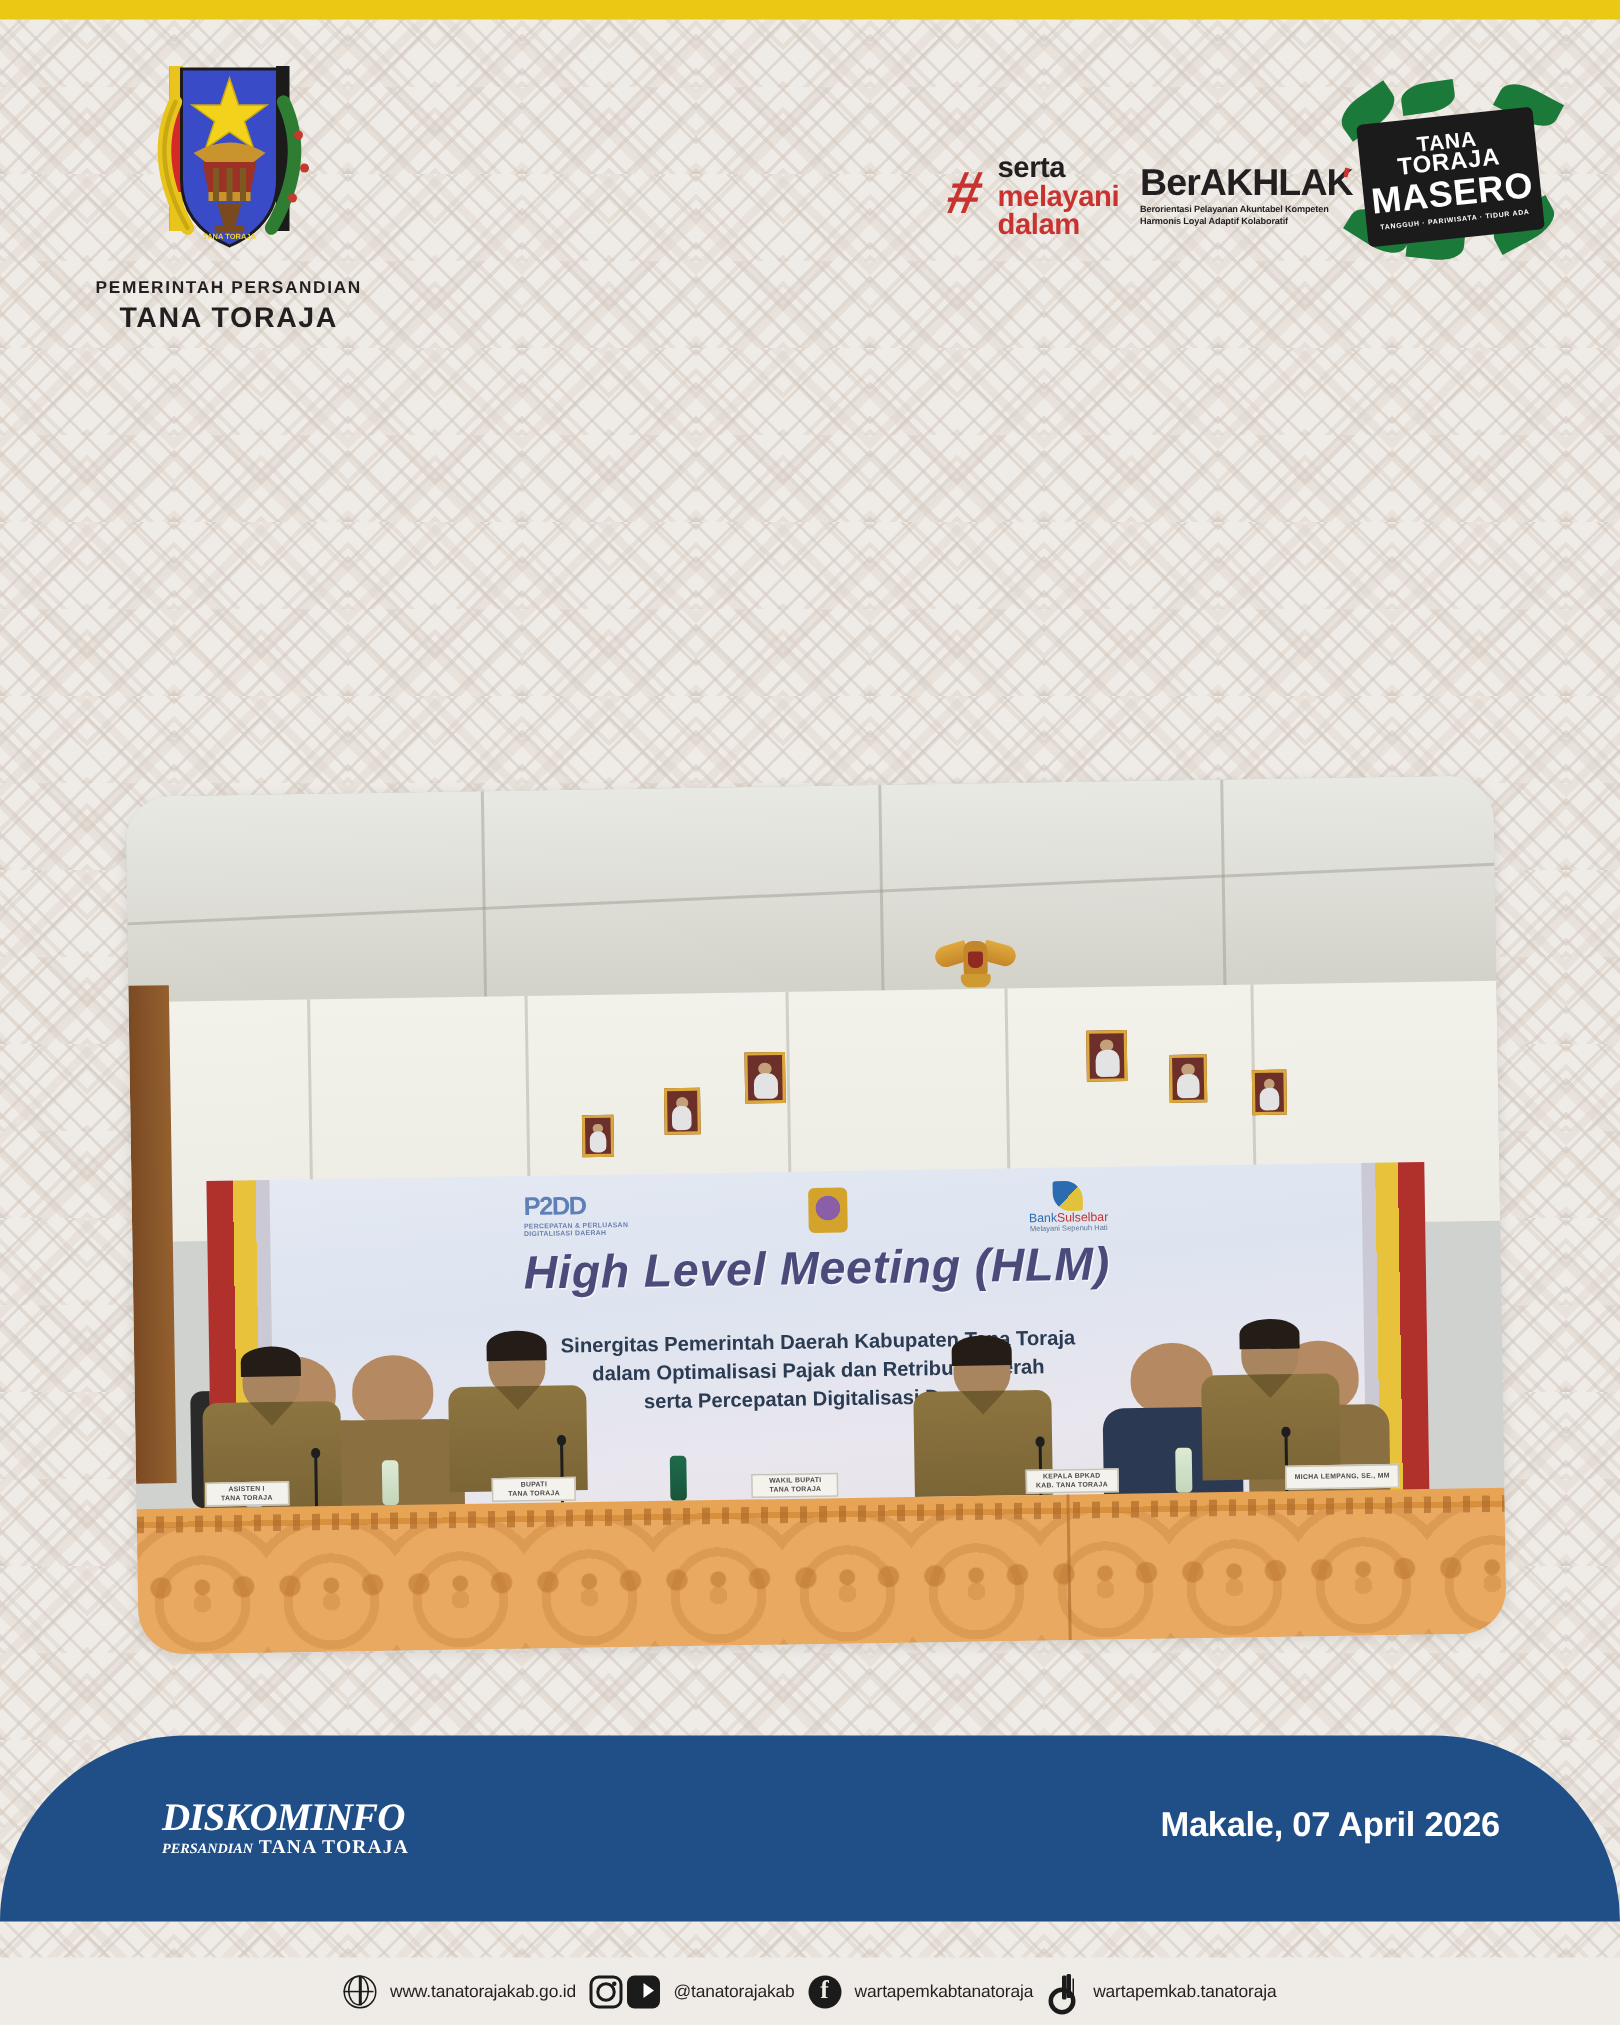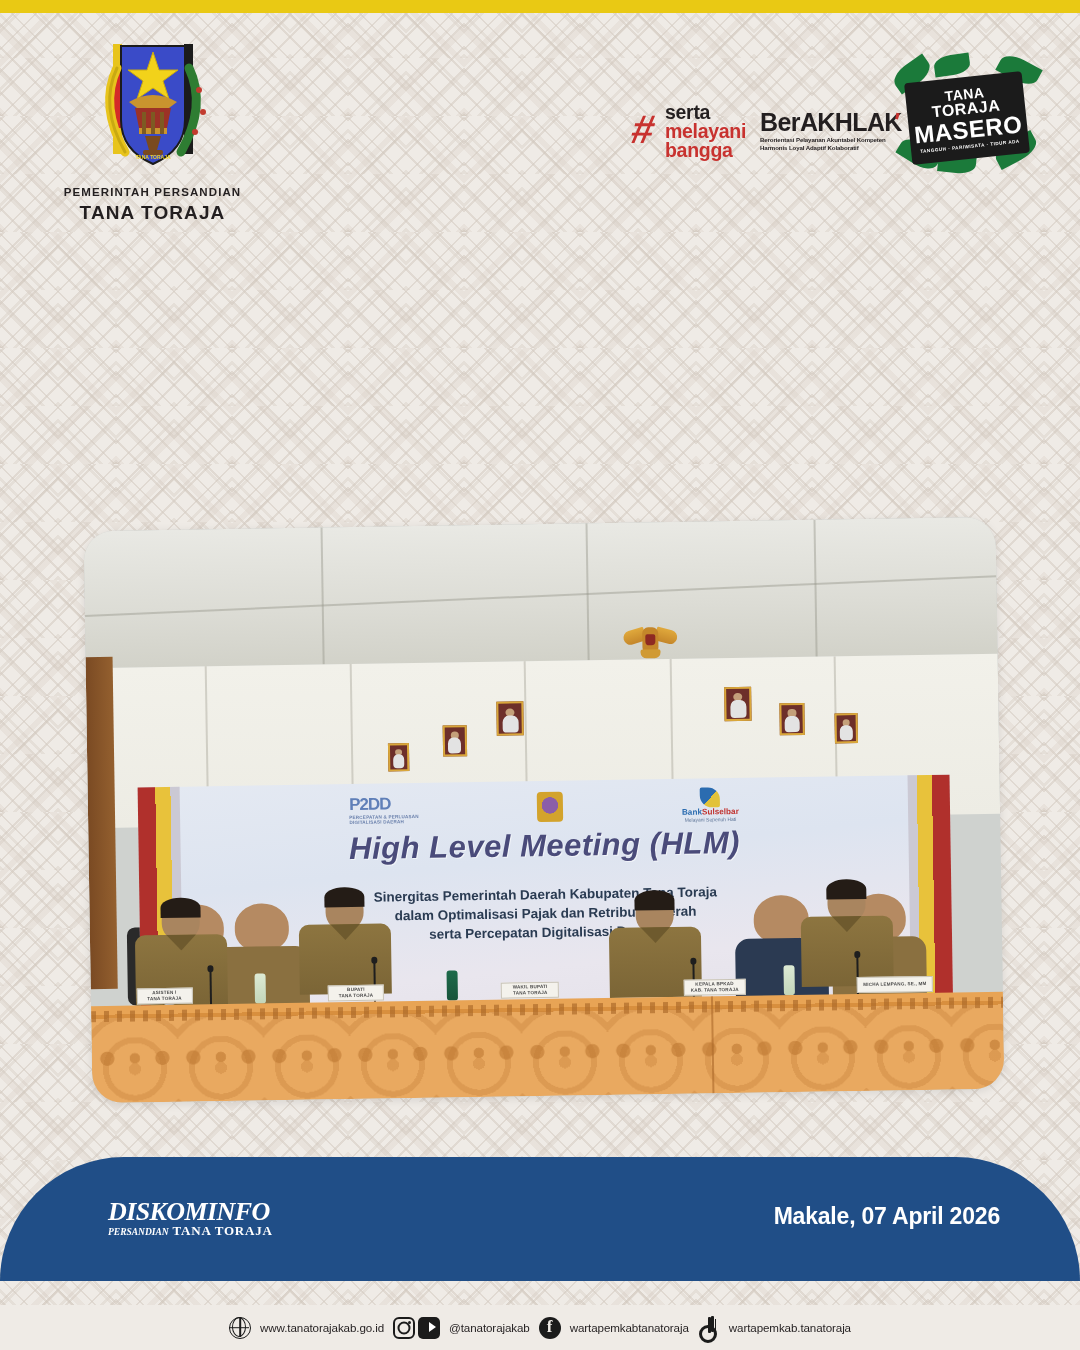--- a/index.html
+++ b/index.html
@@ -140,21 +140,21 @@
   .banner-logos{ position:absolute; left:26%; top:3%; width:48%; height:15%;
     display:flex; align-items:center; justify-content:space-between; }
   .bl-p2dd{ font-size:17px; font-weight:bold; color:#5F7FB8; letter-spacing:-1px; }
   .bl-p2dd small{ display:block; font-size:4.6px; letter-spacing:.2px; color:#6A80AC; font-weight:bold; }
   .bl-seal{ width:26px; height:30px; background:radial-gradient(circle at 50% 45%,#8B5EA8 0 38%,#D3A32C 40% 100%);
     border-radius:4px; }
   .bl-bank{ text-align:center; }
   .bl-bank .swoop{ width:20px; height:20px; margin:0 auto;
     background:linear-gradient(135deg,#2B6CB0 0 52%,#E2C23A 52% 100%);
     border-radius:2px 12px 2px 12px; }
-  .bl-bank .t{ font-size:8.2px; font-weight:bold; color:#2B6CB0; }
+  .bl-bank .t{ font-size:8.2px; font-weight:normal; color:#2B6CB0; }
   .bl-bank .t i{ color:#C1332F; font-style:normal; }
   .bl-bank .s{ font-size:5px; color:#5E7597; }
 
   .banner-title{ position:absolute; left:0; top:19%; width:100%; text-align:center;
     font-size:31px; font-weight:bold; color:#4A4B7A; letter-spacing:.5px;
     font-style:italic; text-shadow:1px 1px 0 rgba(255,255,255,.6); }
   .banner-sub{ position:absolute; left:10%; top:42%; width:80%; text-align:center;
     font-size:13.5px; font-weight:bold; color:#2A3B52; line-height:19px; }
   .banner-date{ position:absolute; left:0; bottom:2%; width:100%; text-align:center;
     font-size:20px; font-weight:bold; color:#3A3B66; }
@@ -298,21 +298,21 @@
       </svg>
     </div>
     <div class="gov-line1">PEMERINTAH PERSANDIAN</div>
     <div class="gov-line2">TANA TORAJA</div>
   </div>
 
   <div id="bmb">
     <span class="hash">#</span>
     <span class="w w1">serta</span>
     <span class="w w2">melayani</span>
-    <span class="w w3">bangga</span>
+    <span class="w w3">dalam</span>
   </div>
 
   <div id="berakhlak">
     <div class="ba-main">BerAKHLAK</div>
     <span class="tick">'</span>
     <div class="ba-sub">
       <div>Berorientasi Pelayanan Akuntabel Kompeten</div>
       <div>Harmonis Loyal Adaptif Kolaboratif</div>
     </div>
   </div>

